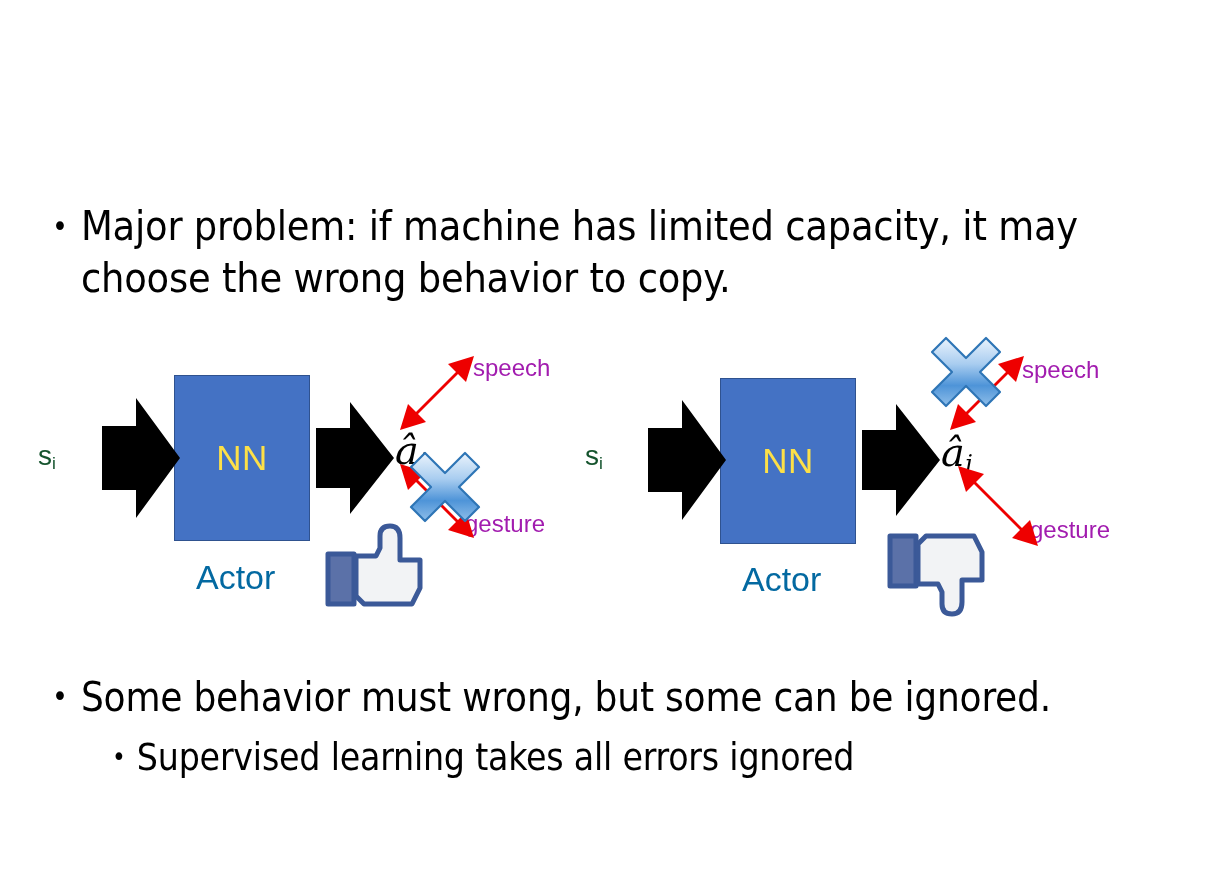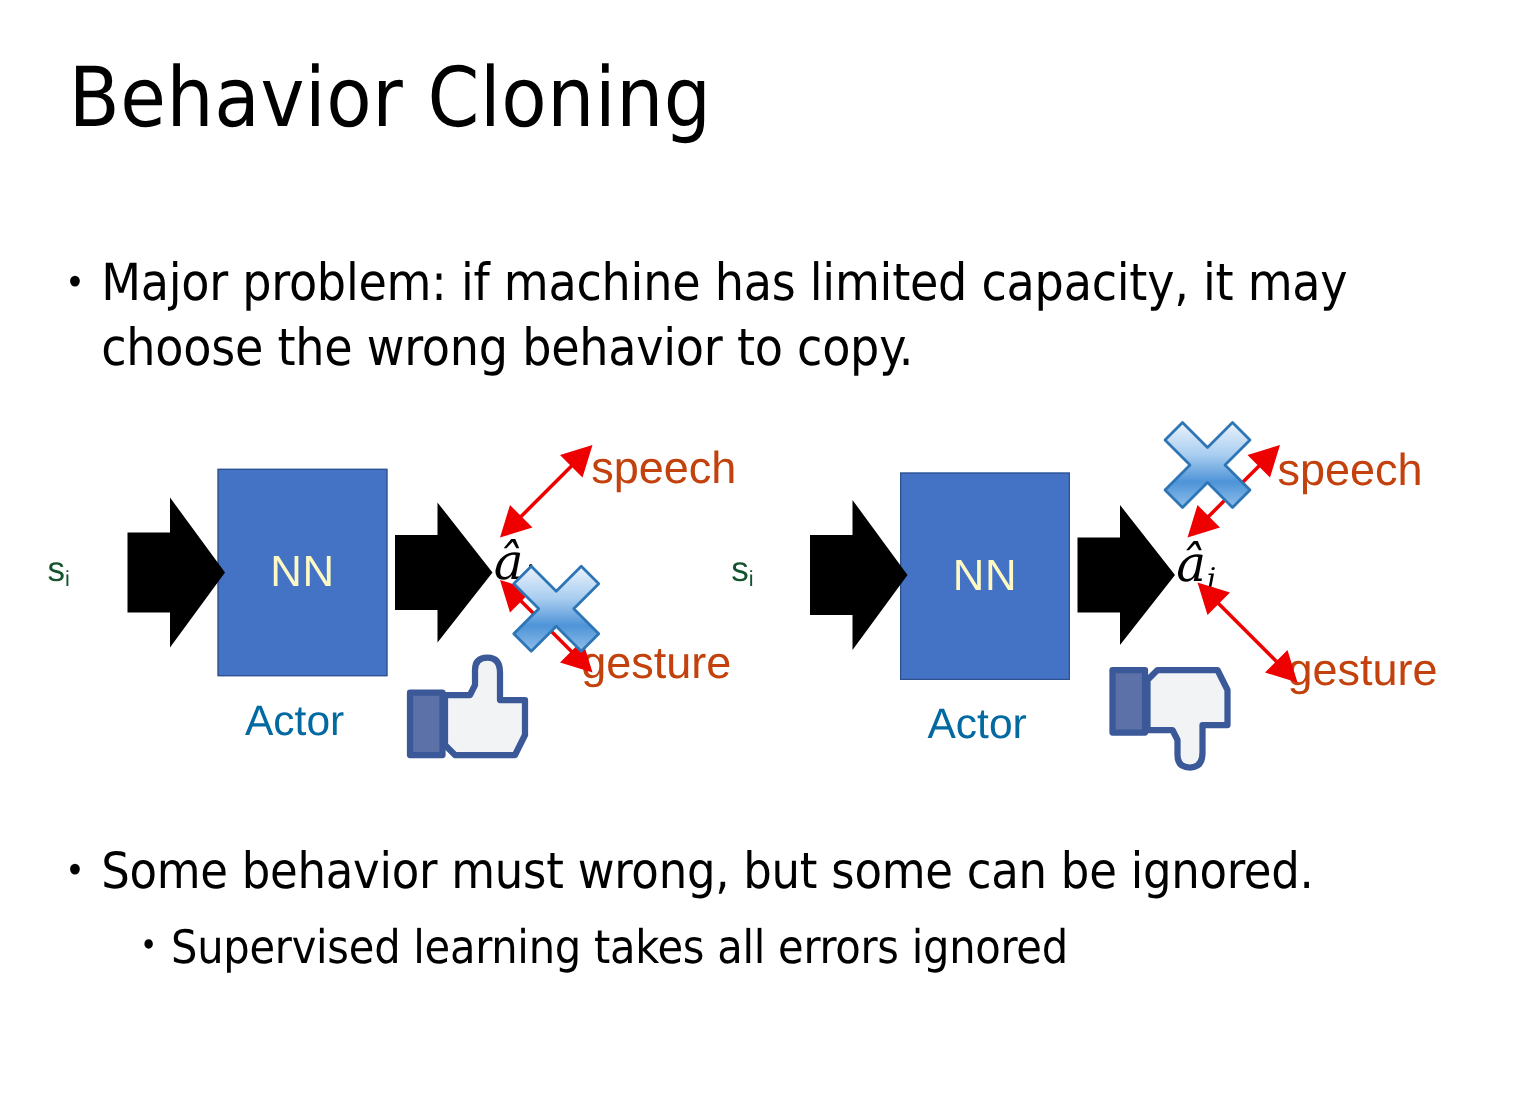--- a/index.html
+++ b/index.html
@@ -106,21 +106,21 @@
     background: #4472C4;
     border: 1px solid #2F528F;
     box-sizing: border-box;
   }
   .nn-label {
     position: absolute;
     left: 0; right: 0;
     top: 50%;
     transform: translateY(-52%);
     text-align: center;
-    color: #fef9c3;
+    color: #fde047;
     font-family: "Liberation Sans", sans-serif;
     font-size: 35px;
     line-height: 1.0;
     letter-spacing: 0.5px;
   }
   .actor-label {
     position: absolute;
     font-family: "Liberation Sans", sans-serif;
     font-size: 34px;
     color: #0369a1;
@@ -153,40 +153,39 @@
     font-size: 0.60em;
     font-style: italic;
     vertical-align: baseline;
     position: relative;
     top: 0.24em;
     left: 0.02em;
   }
   .mode-label {
     position: absolute;
     font-family: "Liberation Sans", sans-serif;
-    font-size: 36px;
-    color: #c2410c;
+    font-size: 24px;
+    color: #a21caf;
     white-space: nowrap;
     line-height: 1.0;
   }
 
   .svg-layer {
     position: absolute;
     left: 0; top: 0;
     width: 600px;
     height: 300px;
     overflow: visible;
   }
 </style>
 </head>
 <body>
 
 <div id="slide">
 
-  <div class="slide-title">Behavior Cloning</div>
 
   <div id="bullet1" class="bullet-block bullet-row">
     <span class="bullet-dot">•</span>
     <span class="bullet-text">Major problem: if machine has limited capacity, it may choose the wrong behavior to copy.</span>
   </div>
 
   <div id="diagram-left" class="diagram">
 
     <div class="state-label" style="left:30px; top:102px;">
       <span>s</span><sub>i</sub>

